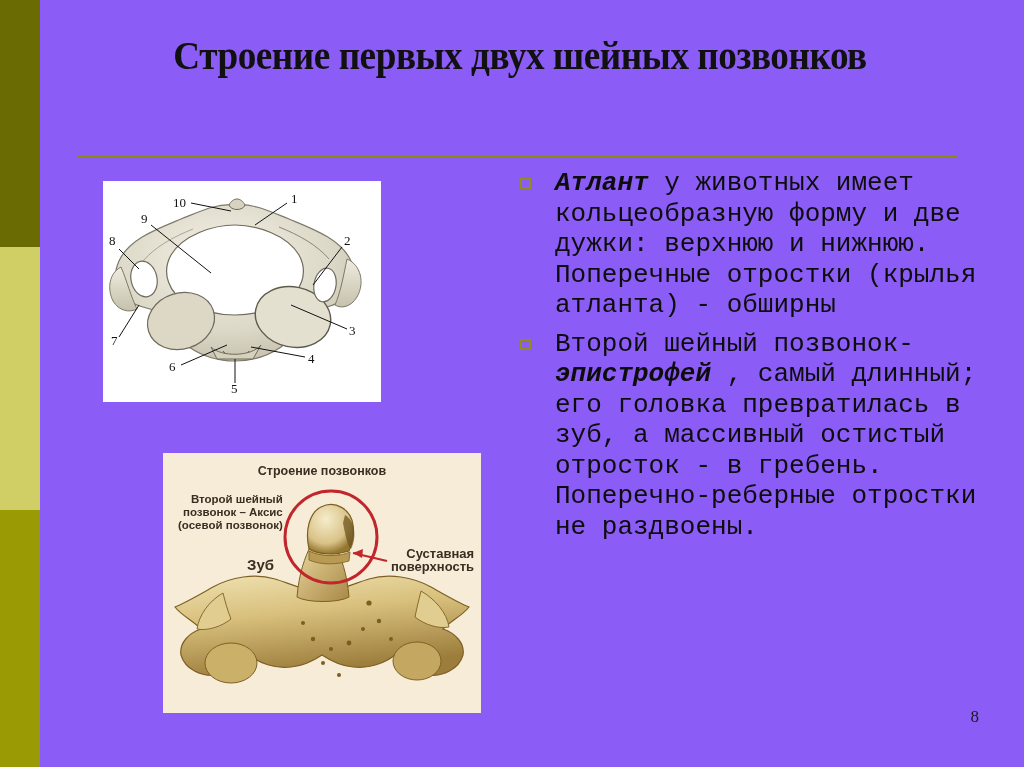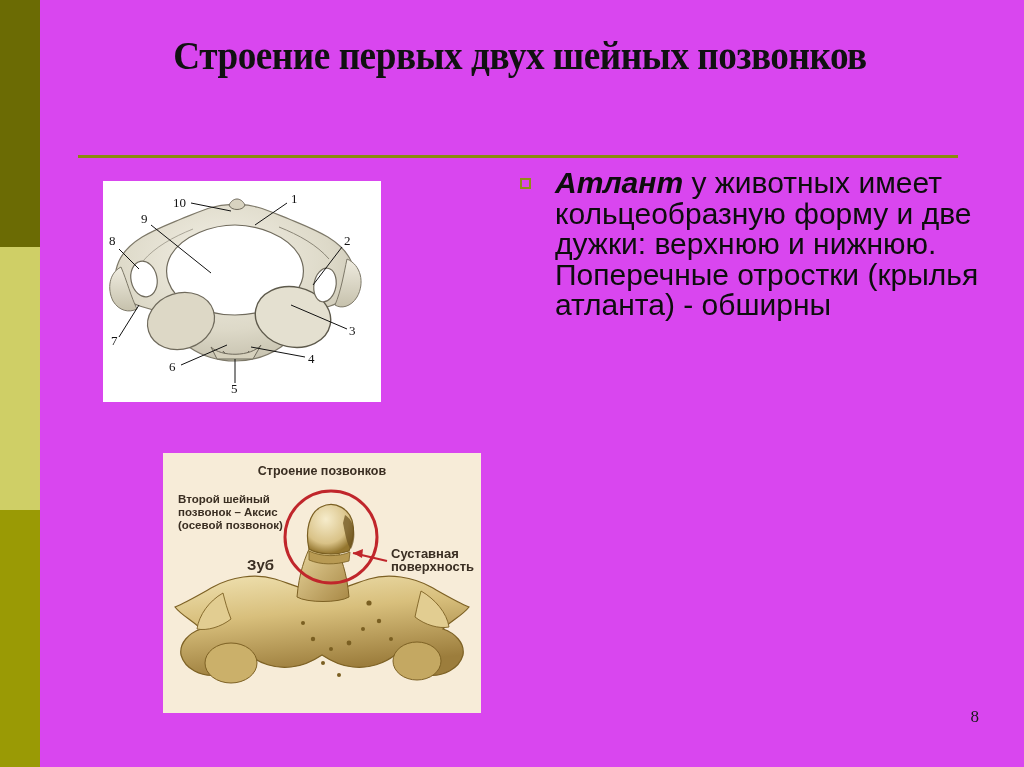--- a/index.html
+++ b/index.html
@@ -2,21 +2,21 @@
 <html><head>
 <meta charset="utf-8">
 <style>
   html,body{margin:0;padding:0;}
   body{
     width:1024px;height:767px;overflow:hidden;
     background:#d2f5d0;
     font-family:"Liberation Serif", serif;
     position:relative;
   }
-  #slide{position:absolute;inset:0;background:#d946ef;}
+  #slide{position:absolute;inset:0;background:#8b5cf6;}
 
   
   .sidebar{position:absolute;left:0;top:0;width:40px;height:767px;}
   .band{position:absolute;left:0;width:40px;}
   .band-a{top:0;height:247px;background:#6b6b04;}
   .band-b{top:247px;height:263px;background:#cfcf66;}
   .band-c{top:510px;height:257px;background:#9a9a05;}
 
   
   .title{
@@ -47,22 +47,22 @@
   }
   .bmark{
     flex:0 0 auto;
     width:11px;height:11px;
     border:2.5px solid #8f8f18;
     margin-top:10px;margin-right:24px;
     box-sizing:border-box;
     background:transparent;
   }
   .btext{
-    font-family:Liberation Sans, sans-serif;
-    font-size:30px;
+    font-family:Liberation Mono, monospace;
+    font-size:26px;
     line-height:30.5px;
     color:#0d0d0d;
     flex:1 1 auto;
   }
   .btext b{font-weight:bold;font-style:italic;}
 
   
   .fig1{
     position:absolute;left:103px;top:181px;width:278px;height:221px;
     background:#ffffff;
@@ -76,20 +76,21 @@
     background:#f7ecd8;
     overflow:hidden;
   }
   .fig2 svg{display:block;}
   .f2cap{
     position:absolute;
     font-family:"Liberation Sans", sans-serif;
     font-weight:bold;
     color:#3a2e22;
     line-height:13px;
+    text-align:right;
   }
   .f2title{top:12px;left:0;width:318px;text-align:center;font-size:12.5px;}
   .f2sub{top:40px;left:15px;font-size:11.5px;}
   .f2zub{top:105px;left:84px;font-size:15px;}
   .f2surf{top:94px;left:228px;font-size:13px;}
 
   .pagenum{
     position:absolute;right:45px;bottom:40px;
     font-family:"Liberation Serif", serif;
     font-size:17px;color:#1a1a1a;
@@ -283,18 +284,22 @@
   </div>
 
   <div class="bullets">
 
     <div class="bullet">
       <span class="bmark"></span>
       <span class="btext"><b>Атлант</b><span> у животных имеет кольцеобразную форму и две дужки: верхнюю и нижнюю. Поперечные отростки (крылья атланта) - обширны</span></span>
     </div>
 
 
+    <div class="bullet">
+      <span class="bmark"></span>
+      <span class="btext"><span>Второй шейный позвонок-</span><b>эпистрофей</b><span> , самый длинный; его головка превратилась в зуб, а массивный остистый отросток - в гребень. Поперечно-реберные отростки не раздвоены.</span></span>
+    </div>
 
   </div>
 
   <div class="pagenum">8</div>
 
 </div>
 
 </body></html>

